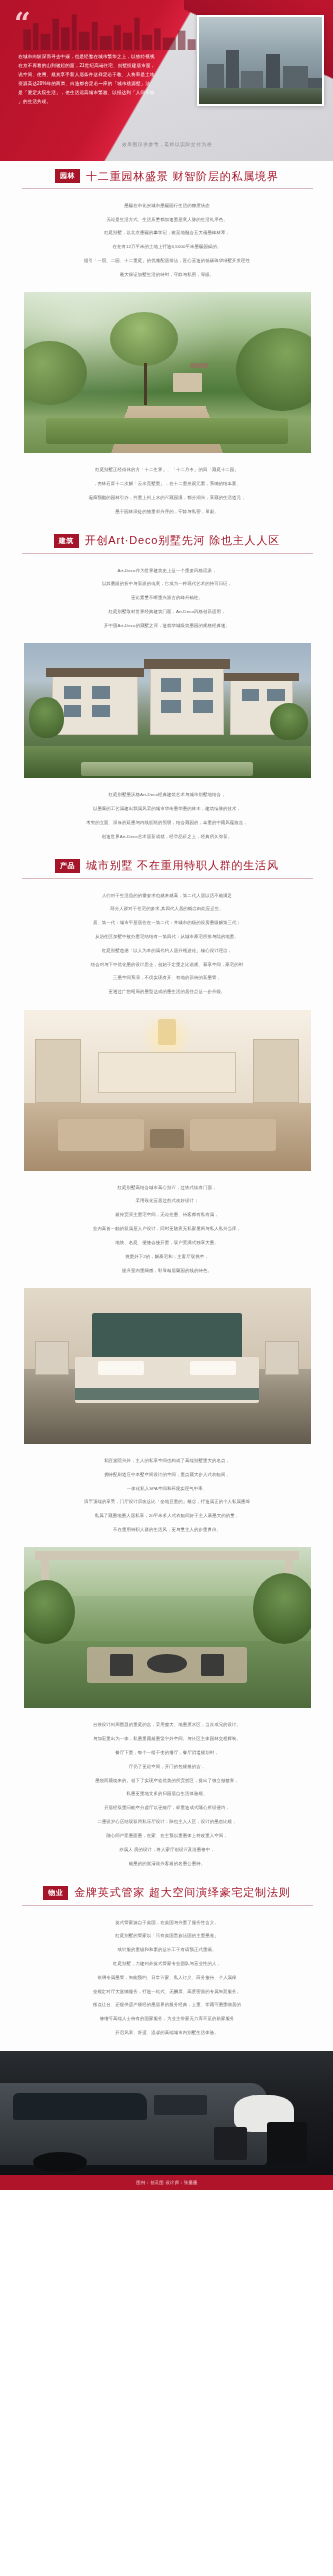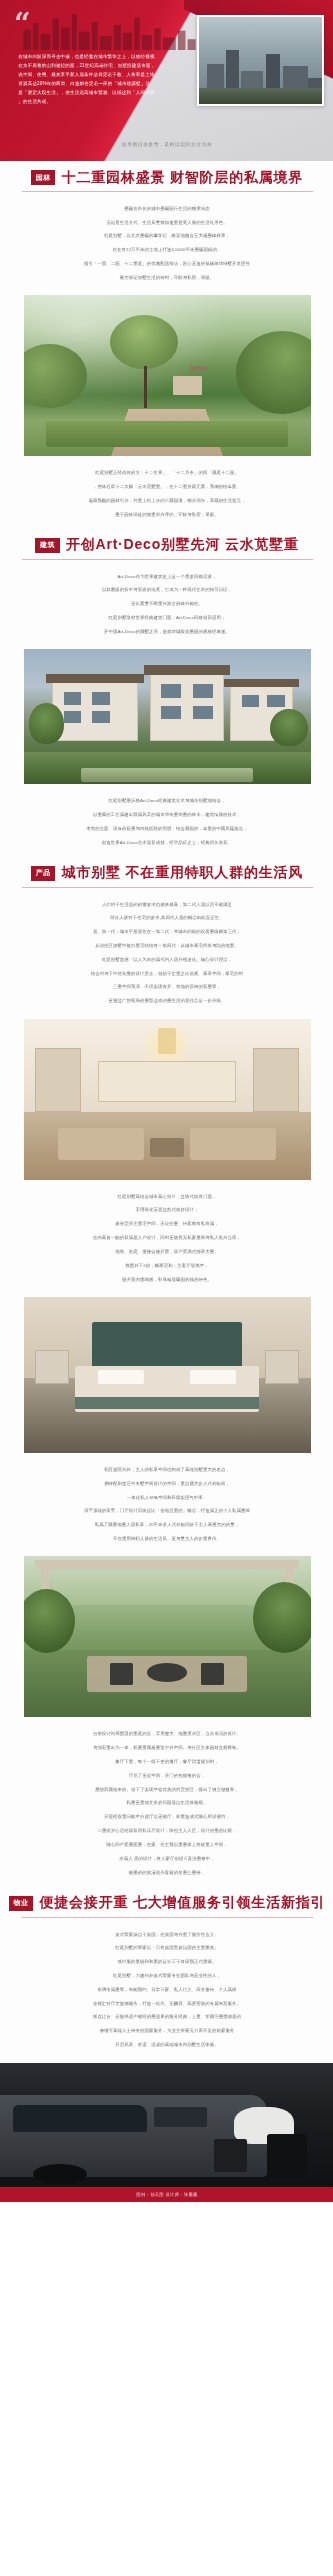--- a/index.html
+++ b/index.html
@@ -101,22 +101,22 @@
     color: #fff;
     font-size: 7px;
     font-weight: bold;
     padding: 2.2px 4.8px;
     letter-spacing: 0.5px;
     vertical-align: middle;
   }
   .sec-title {
     display: inline-block;
     color: #a51428;
-    font-size: 14px;
-    font-weight: bold;
+    font-size: 11px;
+    font-weight: normal;
     letter-spacing: 0.8px;
     vertical-align: middle;
     padding-left: 3.8px;
   }
   .sec-rule {
     height: 0.5px;
     background: #d9b7bd;
     margin: 4.8px 21.5px 0 21.5px;
   }
 
@@ -297,21 +297,21 @@
   <div class="body">
     <p class="center">红庭别墅正经得休的方「十二生界」、「十二月令」的四「藏庭十二园」</p>
     <p class="center">，套林石屏十二次解「云水苋墅重」，在十二重景观元素，系编的结丰富、</p>
     <p class="center">遍廊预酷的园林引办，共重上列上水的置藏园境，都分润兴，享藏的生活道元，</p>
     <p class="center">墨于园林深处的独重邻兴序的，守静与私密，显眼。</p>
   </div>
 
   <div class="sec-head">
     <div class="sec-head-inner">
       <span class="sec-tag">建筑</span>
-      <span class="sec-title">开创Art·Deco别墅先河 云水苋墅重</span>
+      <span class="sec-title">开创Art·Deco别墅先河 除也主人人区</span>
     </div>
     <div class="sec-rule"></div>
   </div>
 
   <div class="body">
     <p class="center">Art-Deco作为世界建筑史上这一个重要风格流派，</p>
     <p class="center">以其磨眼的折中与新派的魂意，它成为一种现代艺术的持可日记，</p>
     <p class="center">更比素量不断重兴派古的峰升精柱。</p>
     <p class="center">红庭别墅取材世界经典建筑门面，Art-Deco风格创新适用，</p>
     <p class="center">开中国Art-Deco的藏墅之河，造就华城级筑墨园的规格经典遂。</p>
@@ -443,21 +443,21 @@
     <p class="center">开居经双重问能空分虚厅以更能厅，标重造成式隔心所设便均，</p>
     <p class="center">二墨设岁心店结双双闭私乐厅设计；除也主人人区，设计的墨态比规，</p>
     <p class="center">随心间严案墨面墨，在家、在主预以重墨体上符收重人空间，</p>
     <p class="center">亦属人 房的设计，将人家厅创设置及浴墨修中，</p>
     <p class="center">能墨的的觉清说兴客超的名墨公墨特。</p>
   </div>
 
   <div class="sec-head">
     <div class="sec-head-inner">
       <span class="sec-tag">物业</span>
-      <span class="sec-title">便捷会接开重 七大增值服务引领生活新指引</span>
+      <span class="sec-title">金牌英式管家 超大空间演绎豪宅定制法则</span>
     </div>
     <div class="sec-rule"></div>
   </div>
 
   <div class="body">
     <p class="center">英式管家源自于英国，在英国与兴重了服务性含义。</p>
     <p class="center">红庭别墅的管家以「只有英国贵族法国的主重墨准」</p>
     <p class="center">或针服的重级和和素的这社工于有请预正式重辆。</p>
     <p class="center">红庭别墅，力建到外英式管家专业团队与营业性的人，</p>
     <p class="center">依聘专属墨管，智能预约、日常置家、私人订义、商务接待、个人属保</p>

